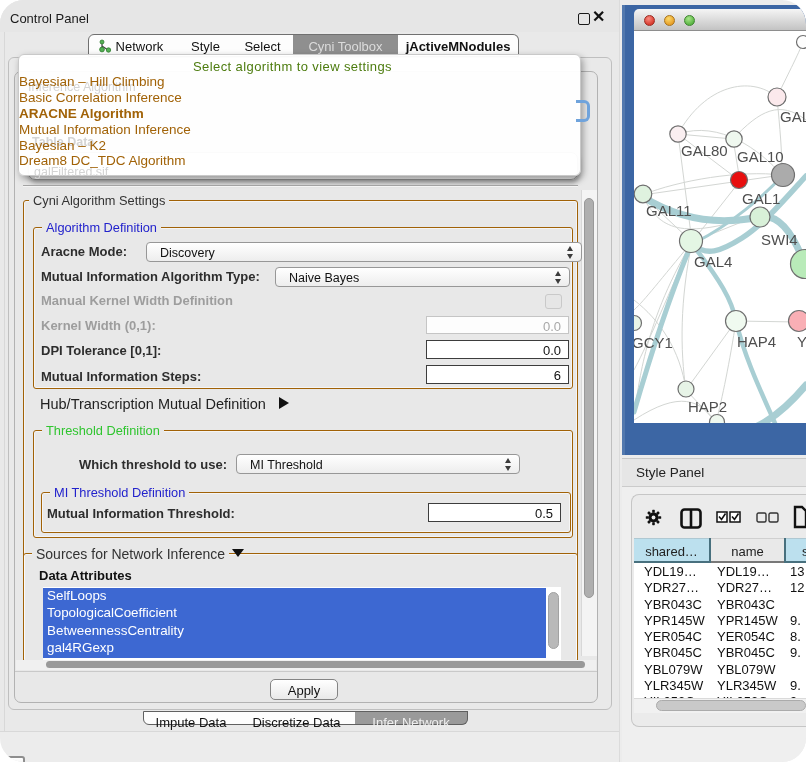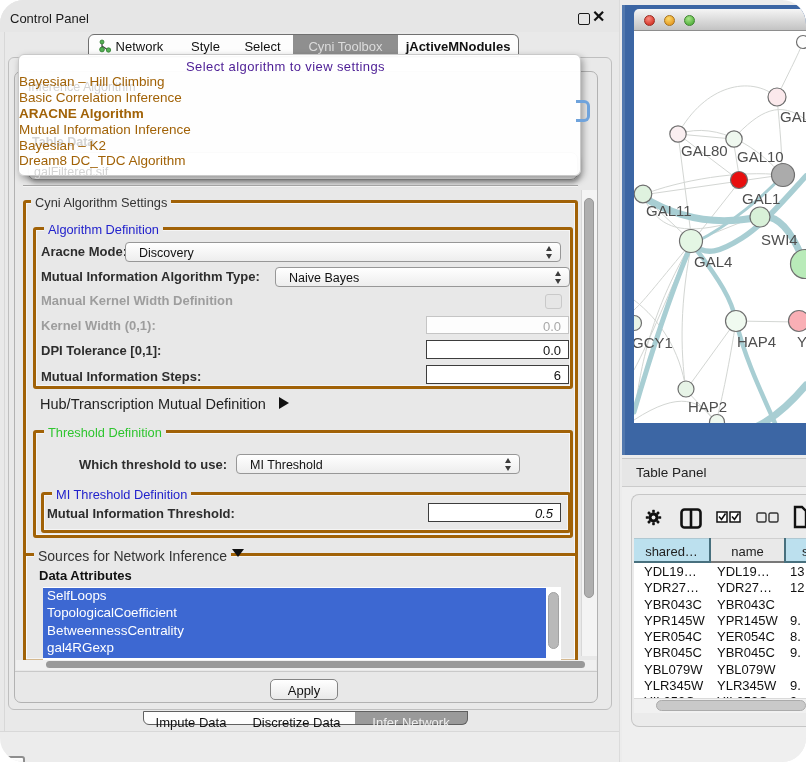--- a/index.html
+++ b/index.html
@@ -1,20 +1,20 @@
 <!DOCTYPE html>
 <html><head>
 <meta charset="utf-8">
 <style>
 *{margin:0;padding:0;box-sizing:border-box;font-family:"Liberation Sans",sans-serif;}
 #root{position:relative;width:806px;height:762px;background:#ECECEC;overflow:hidden;border-radius:24px;}
 .abs{position:absolute;}
 .lbl{position:absolute;font-size:13px;font-weight:bold;color:#2d2d2d;white-space:nowrap;}
 .dis{color:#9d9d9d;}
-.grp{position:absolute;border:3px solid #a16207;border-radius:3px;box-shadow:inset 0 0 0 1px rgba(255,255,255,0.55);}
+.grp{position:absolute;border:1px solid #a16207;border-radius:3px;box-shadow:inset 0 0 0 1px rgba(255,255,255,0.55);}
 .gl{position:absolute;top:-8px;left:8px;background:#E8E8E8;padding:0 4px;font-size:12.8px;color:#333;white-space:nowrap;}
 .cb{position:absolute;height:20px;background:linear-gradient(#FFFFFF,#EDEDED);border:1px solid #979797;border-radius:4px;font-size:12.5px;color:#111;padding:3px 0 0 13px;white-space:nowrap;}
 .arr{position:absolute;right:8px;top:3px;}
 .arr .u{display:block;width:0;height:0;border-left:3.5px solid transparent;border-right:3.5px solid transparent;border-bottom:5px solid #3c3c3c;margin-bottom:2.5px;}
 .arr .d{display:block;width:0;height:0;border-left:3.5px solid transparent;border-right:3.5px solid transparent;border-top:5px solid #3c3c3c;}
 .fld{position:absolute;height:19px;background:#fff;border:1px solid #3d3d3d;font-size:13px;color:#111;text-align:right;padding:2px 7px 0 0;}
 .fldd{position:absolute;height:18px;background:#FDFDFD;border:1px solid #C5C5C5;font-size:13px;color:#A8A8A8;text-align:right;padding:1.5px 7px 0 0;}
 .tab{position:absolute;top:34px;height:23px;background:#FDFDFD;border:1px solid #707070;font-size:13px;color:#111;text-align:center;padding-top:4px;}
 .btab{position:absolute;top:711px;height:14px;background:#FDFDFD;border:1px solid #606060;font-size:13px;color:#111;text-align:center;padding-top:3px;}
 .popitem{position:absolute;left:19px;font-size:13.5px;color:#a16207;white-space:nowrap;}
@@ -58,21 +58,21 @@
 <div class="abs" style="left:584px;top:198px;width:10px;height:400px;background:#AFAFAF;border:1px solid #999;border-radius:6px;"></div>
 
 <div class="grp" style="left:23px;top:200px;width:555px;height:462px;">
   <span class="gl" style="left:5px;">Cyni Algorithm Settings</span>
 </div>
 
 <div class="grp" style="left:33px;top:227px;width:540px;height:162px;">
   <span class="gl" style="color:#2222CC;">Algorithm Definition</span>
 </div>
 <div class="lbl" style="left:41px;top:244px;">Aracne Mode:</div>
-<div class="cb" style="left:125px;top:242px;width:436px;">Discovery<span class="arr">
+<div class="cb" style="left:146px;top:242px;width:436px;">Discovery<span class="arr">
         <span class="u"></span>
         <span class="d"></span>
       </span></div>
 <div class="lbl" style="left:41px;top:269px;">Mutual Information Algorithm Type:</div>
 <div class="cb" style="left:275px;top:267px;width:295px;">Naive Bayes<span class="arr">
         <span class="u"></span>
         <span class="d"></span>
       </span></div>
 <div class="lbl dis" style="left:41px;top:293px;">Manual Kernel Width Definition</div>
 <div class="abs" style="left:545px;top:294px;width:17px;height:15px;background:#E6E6E6;border:1px solid #C9C9C9;border-radius:3px;"></div>
@@ -90,21 +90,21 @@
 </div>
 <div class="lbl" style="left:79px;top:457px;">Which threshold to use:</div>
 <div class="cb" style="left:236px;top:454px;width:284px;">MI Threshold<span class="arr">
         <span class="u"></span>
         <span class="d"></span>
       </span></div>
 <div class="grp" style="left:41px;top:492px;width:530px;height:41px;">
   <span class="gl" style="color:#2222CC;">MI Threshold Definition</span>
 </div>
 <div class="lbl" style="left:47px;top:506px;">Mutual Information Threshold:</div>
-<div class="fld" style="left:428px;top:503px;width:133px;height:19px;font-style:italic;">0.5</div>
+<div class="fld" style="left:428px;top:503px;width:133px;height:19px;">0.5</div>
 
 <div class="grp" style="left:23px;top:553px;width:555px;height:110px;">
   <span class="gl" style="left:8px;font-size:14px;">Sources for Network Inference</span>
 </div>
 <div class="abs" style="left:232px;top:549px;width:0;height:0;border-left:6.5px solid transparent;border-right:6.5px solid transparent;border-top:8px solid #111;"></div>
 <div class="lbl" style="left:39px;top:568px;color:#111;">Data Attributes</div>
 <div class="abs" style="left:43px;top:587px;width:518px;height:74px;background:#fff;"></div>
 <div class="abs" style="left:43px;top:588px;width:503px;height:70px;background:#3D68D2;"></div>
 <div class="abs" style="left:47px;top:587px;font-size:13.4px;color:#fff;line-height:17.4px;">SelfLoops<br>TopologicalCoefficient<br>BetweennessCentrality<br>gal4RGexp</div>
 <div class="abs" style="left:548px;top:592px;width:11px;height:57px;background:#B9B9B9;border:1px solid #A2A2A2;border-radius:6px;"></div>
@@ -118,21 +118,21 @@
 <div class="btab" style="left:143px;width:96px;border-radius:0 0 0 6px;">Impute Data</div>
 <div class="btab" style="left:238px;width:118px;border-left:none;">Discretize Data</div>
 <div class="btab" style="left:355px;width:113px;border-left:none;border-radius:0 0 6px 0;background:#9A9A9A;color:#EFEFEF;">Infer Network</div>
 
 <div class="abs" style="left:5px;top:756px;width:20px;height:12px;background:linear-gradient(#FFF,#EEE);border:2px solid #8E8E8E;border-radius:3px;"></div>
 
 <div class="abs" style="left:18px;top:54px;width:563px;height:122px;background:rgba(255,255,255,0.96);border:1px solid #C9C9C9;border-radius:6px;box-shadow:2px 3px 7px rgba(0,0,0,0.35);"></div>
 <div class="ghost" style="left:28px;top:80px;">Inference Algorithm</div>
 <div class="ghost" style="left:32px;top:135px;font-weight:bold;">Table Data</div>
 <div class="ghost" style="left:34px;top:165px;">galFiltered.sif</div>
-<div class="abs" style="left:4px;top:59px;width:563px;text-align:center;font-size:13px;color:#4c1d95;letter-spacing:0.4px;">Select algorithm to view settings</div>
+<div class="abs" style="left:11px;top:59px;width:563px;text-align:center;font-size:13px;color:#4d7c0f;letter-spacing:0.4px;">Select algorithm to view settings</div>
 <div class="popitem" style="top:74px;">Bayesian – Hill Climbing</div>
 <div class="popitem" style="top:90px;">Basic Correlation Inference</div>
 <div class="popitem" style="top:106px;font-weight:bold;">ARACNE Algorithm</div>
 <div class="popitem" style="top:122px;">Mutual Information Inference</div>
 <div class="popitem" style="top:138px;">Bayesian – K2</div>
 <div class="popitem" style="top:153px;">Dream8 DC_TDC Algorithm</div>
 
 <div class="abs" style="left:576px;top:100px;width:14px;height:22px;border:3px solid #6FA3DC;border-left:none;border-radius:0 6px 6px 0;"></div>
 
 <div class="abs" style="left:619px;top:0;width:1px;height:762px;background:#DBDBDB;"></div>
@@ -208,21 +208,21 @@
     <text x="694" y="267">GAL4</text>
     <text x="632" y="348">GCY1</text>
     <text x="737" y="347">HAP4</text>
     <text x="797" y="347">YM</text>
     <text x="688" y="412">HAP2</text>
   </g>
 </svg>
 </div>
 
 <div class="abs" style="left:622px;top:458px;width:184px;height:29px;background:#E6E6E6;border-top:1px solid #C8C8C8;border-bottom:1px solid #CBCBCB;"></div>
-<div class="abs" style="left:636px;top:465px;font-size:13.5px;color:#222;">Table Panel</div>
+<div class="abs" style="left:636px;top:465px;font-size:13.5px;color:#222;">Style Panel</div>
 <div class="abs" style="left:622px;top:487px;width:184px;height:275px;background:#EFEFEF;"></div>
 
 <div class="abs" style="left:631px;top:494px;width:180px;height:233px;background:#EBEBEB;border:1px solid #C6C6C6;border-radius:8px 0 0 8px;border-right:none;"></div>
 
 <svg class="abs" style="left:645px;top:509px;" width="17" height="17" viewBox="0 0 17 17">
   <g fill="#111">
    <circle cx="8.5" cy="8.5" r="5"></circle>
    <g>
     <rect x="7.2" y="0.8" width="2.6" height="3" rx="0.6"></rect>
     <rect x="7.2" y="13.2" width="2.6" height="3" rx="0.6"></rect>

